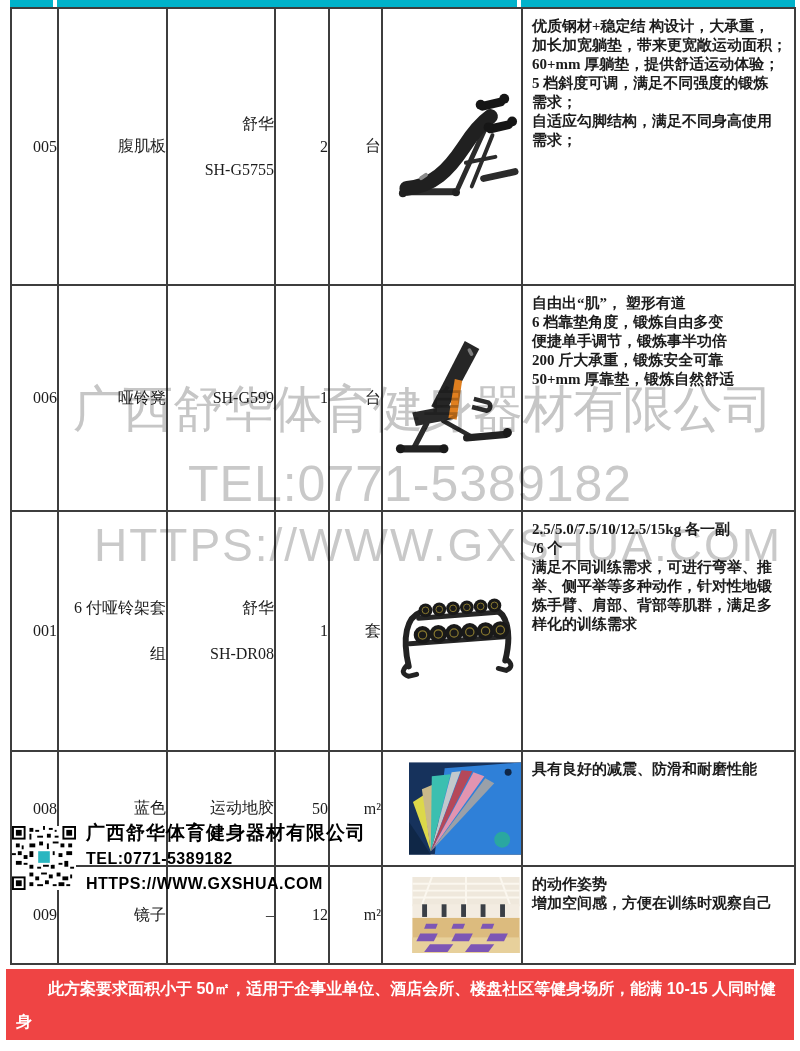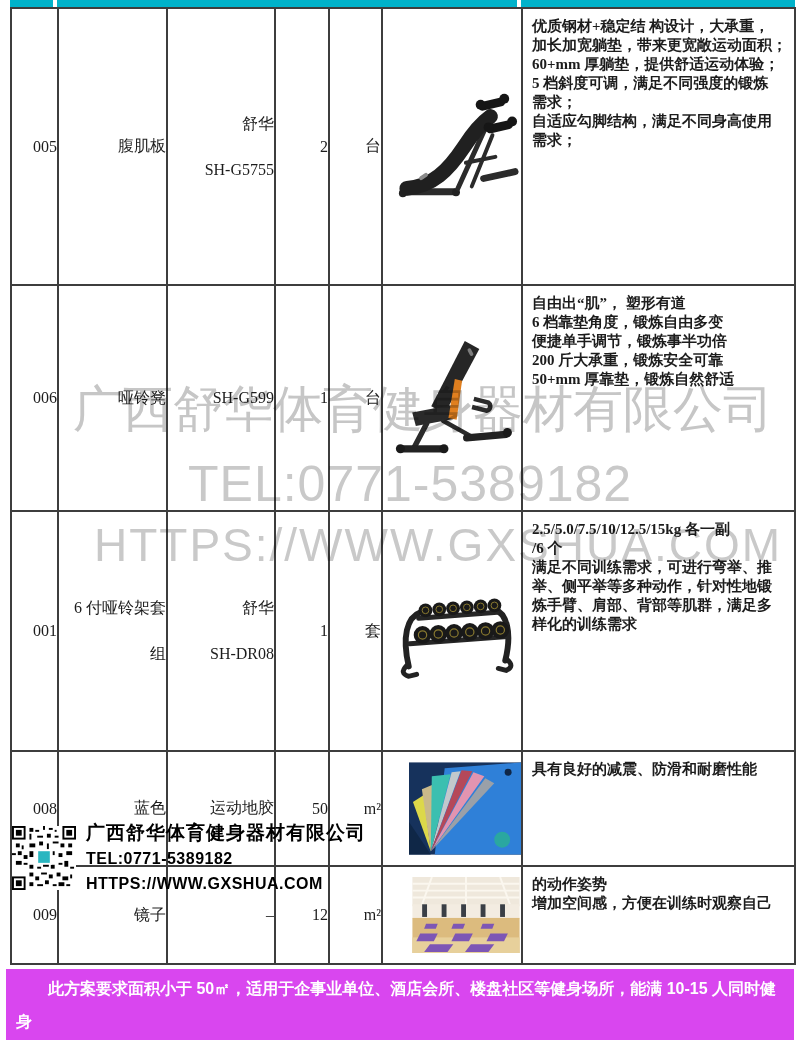--- a/index.html
+++ b/index.html
@@ -29,21 +29,21 @@
   .wm.tel{left:188px;top:455px;font-size:50px;letter-spacing:1px;color:#c9c9c9;}
   .wm.url{left:94px;top:518px;font-size:46px;letter-spacing:2px;color:#c9c9c9;}
   
   .ov{position:absolute;z-index:6;font-family:"Liberation Sans","DejaVu Sans",sans-serif;
       font-weight:bold;color:#000;white-space:nowrap;}
   .ov.company{left:86px;top:820px;font-size:19px;letter-spacing:1px;}
   .ov.tel{left:86px;top:850px;font-size:16px;letter-spacing:.5px;}
   .ov.url{left:86px;top:875px;font-size:16px;letter-spacing:.5px;}
   .qr{position:absolute;left:12px;top:826px;width:64px;height:64px;z-index:6;}
   
-  .banner{position:absolute;left:6px;top:969px;width:788px;height:71px;background:#d946ef;
+  .banner{position:absolute;left:6px;top:969px;width:788px;height:71px;background:#ef4444;
       color:#fff;font-family:"Liberation Sans","DejaVu Sans",sans-serif;font-weight:bold;
       font-size:16px;line-height:33px;box-sizing:border-box;padding:3px 10px 0 10px;z-index:2;}
   .banner .l1{text-indent:32px;}
   svg{display:block;}
 </style>
 </head>
 <body>
 
 <div class="page">
 

